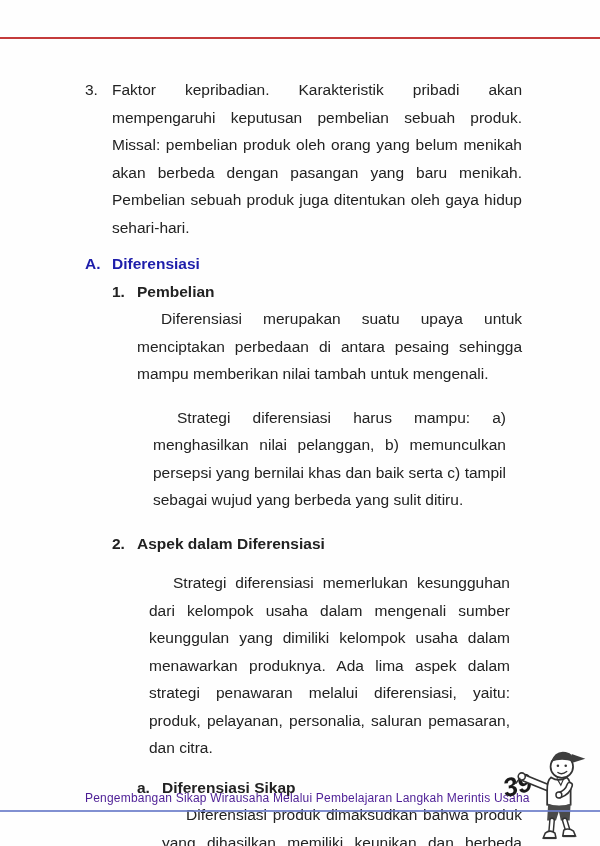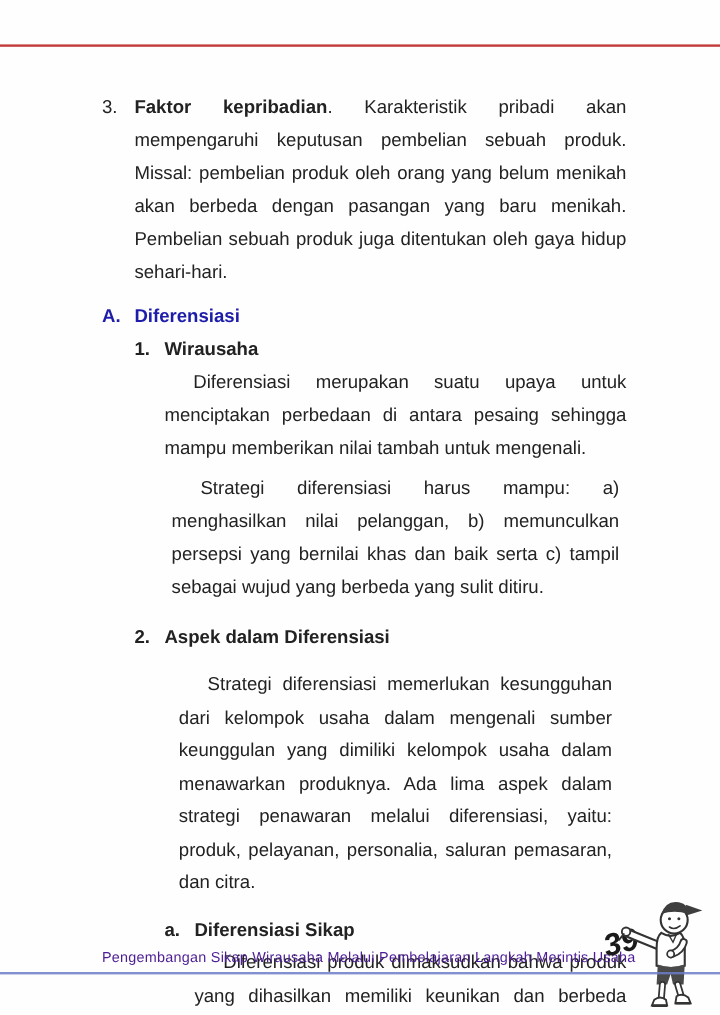--- a/index.html
+++ b/index.html
@@ -15,21 +15,21 @@
     position:absolute; top:810px; left:0; width:600px; height:2px;
     background:#6b7cc9; opacity:.85;
   }
   .content {
     position:absolute; left:85px; top:76px; width:437px;
     font-size:15.5px; line-height:27.5px;
   }
   .row { display:flex; }
   .marker { flex:0 0 27px; }
   .marker-sm { flex:0 0 25px; }
-  .bold { font-weight:bold; }
+  .bold { font-weight:normal; }
   .justify { text-align:justify; }
   .indent { text-indent:24px; }
   .sec-a { margin-top:9px; }
   .sec-a-head { color:#1d1daa; font-weight:bold; }
   .sub { margin-left:27px; }
   .sub-head { font-weight:bold; }
   .sub-body { margin-left:25px; }
   .block-2 { margin-top:14px; }
   .suba-head { font-weight:bold; }
   .footer-text {
@@ -61,25 +61,25 @@
 
     <div class="sec-a">
       <div class="row sec-a-head">
         <span class="marker">A.</span>
         <span>Diferensiasi</span>
       </div>
 
       <div class="sub">
         <div class="row sub-head">
           <span class="marker-sm">1.</span>
-          <span>Wirausaha</span>
+          <span>Pembelian</span>
         </div>
         <div class="sub-body">
           <p style="margin:0" class="justify indent">Diferensiasi merupakan suatu upaya untuk menciptakan perbedaan di antara pesaing sehingga mampu memberikan nilai tambah untuk mengenali.</p>
-          <p style="margin:6px" class="justify indent">Strategi diferensiasi harus mampu: a) menghasilkan nilai pelanggan, b) memunculkan persepsi yang bernilai khas dan baik serta c) tampil sebagai wujud yang berbeda yang sulit ditiru.</p>
+          <p style="margin:16px" class="justify indent">Strategi diferensiasi harus mampu: a) menghasilkan nilai pelanggan, b) memunculkan persepsi yang bernilai khas dan baik serta c) tampil sebagai wujud yang berbeda yang sulit ditiru.</p>
         </div>
       </div>
 
       <div class="sub block-2">
         <div class="row sub-head">
           <span class="marker-sm">2.</span>
           <span>Aspek dalam Diferensiasi</span>
         </div>
         <div class="sub-body">
           <p style="margin:12px" class="justify indent">Strategi diferensiasi memerlukan kesungguhan dari kelompok usaha dalam mengenali sumber keunggulan yang dimiliki kelompok usaha dalam menawarkan produknya. Ada lima aspek dalam strategi penawaran melalui diferensiasi, yaitu: produk, pelayanan, personalia, saluran pemasaran, dan citra.</p>

